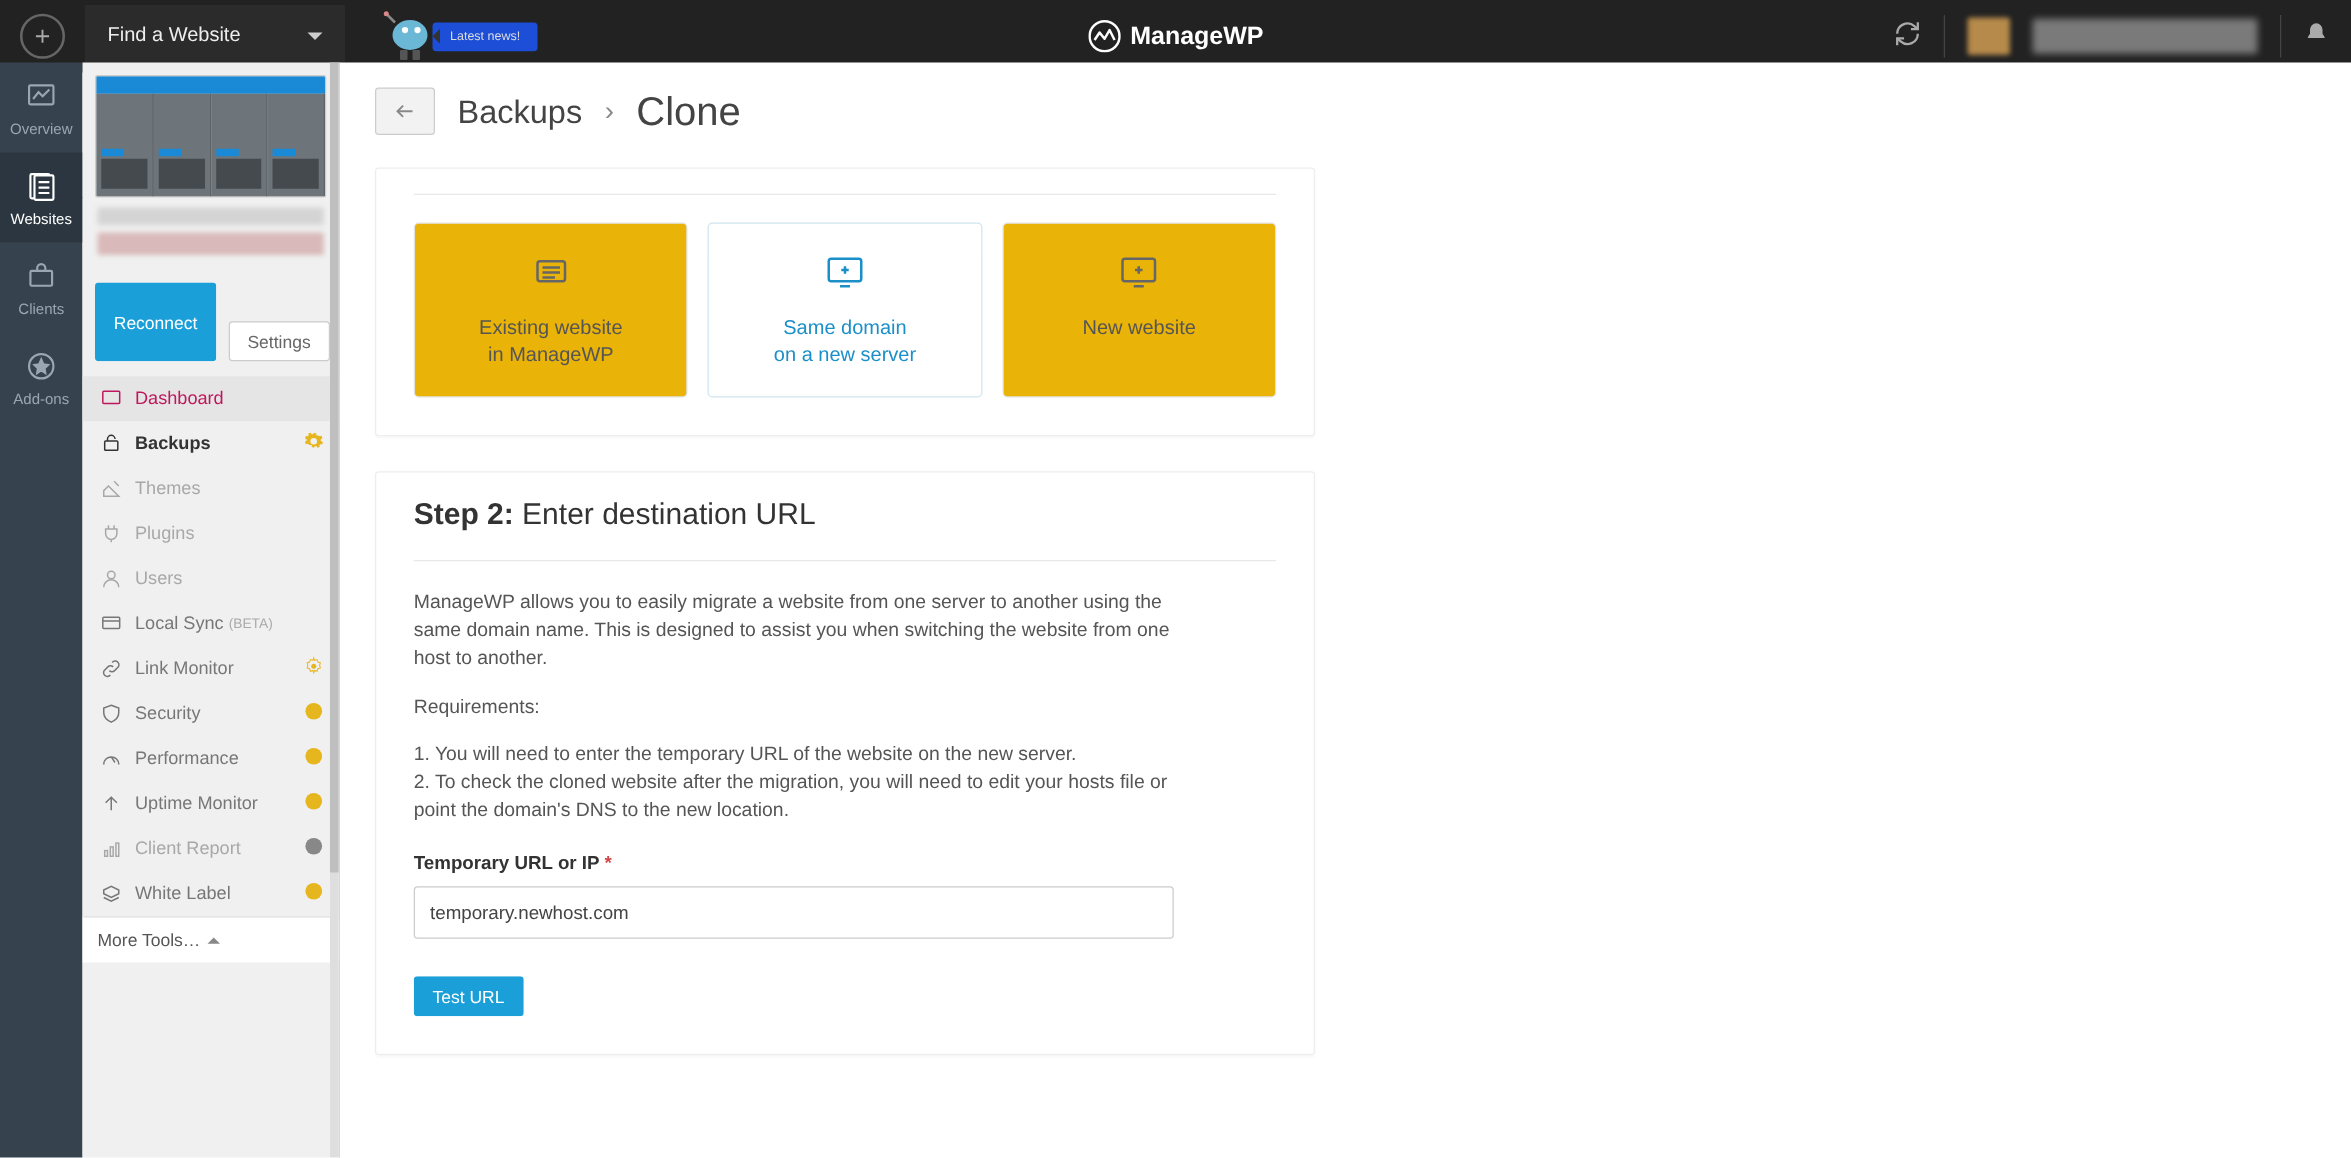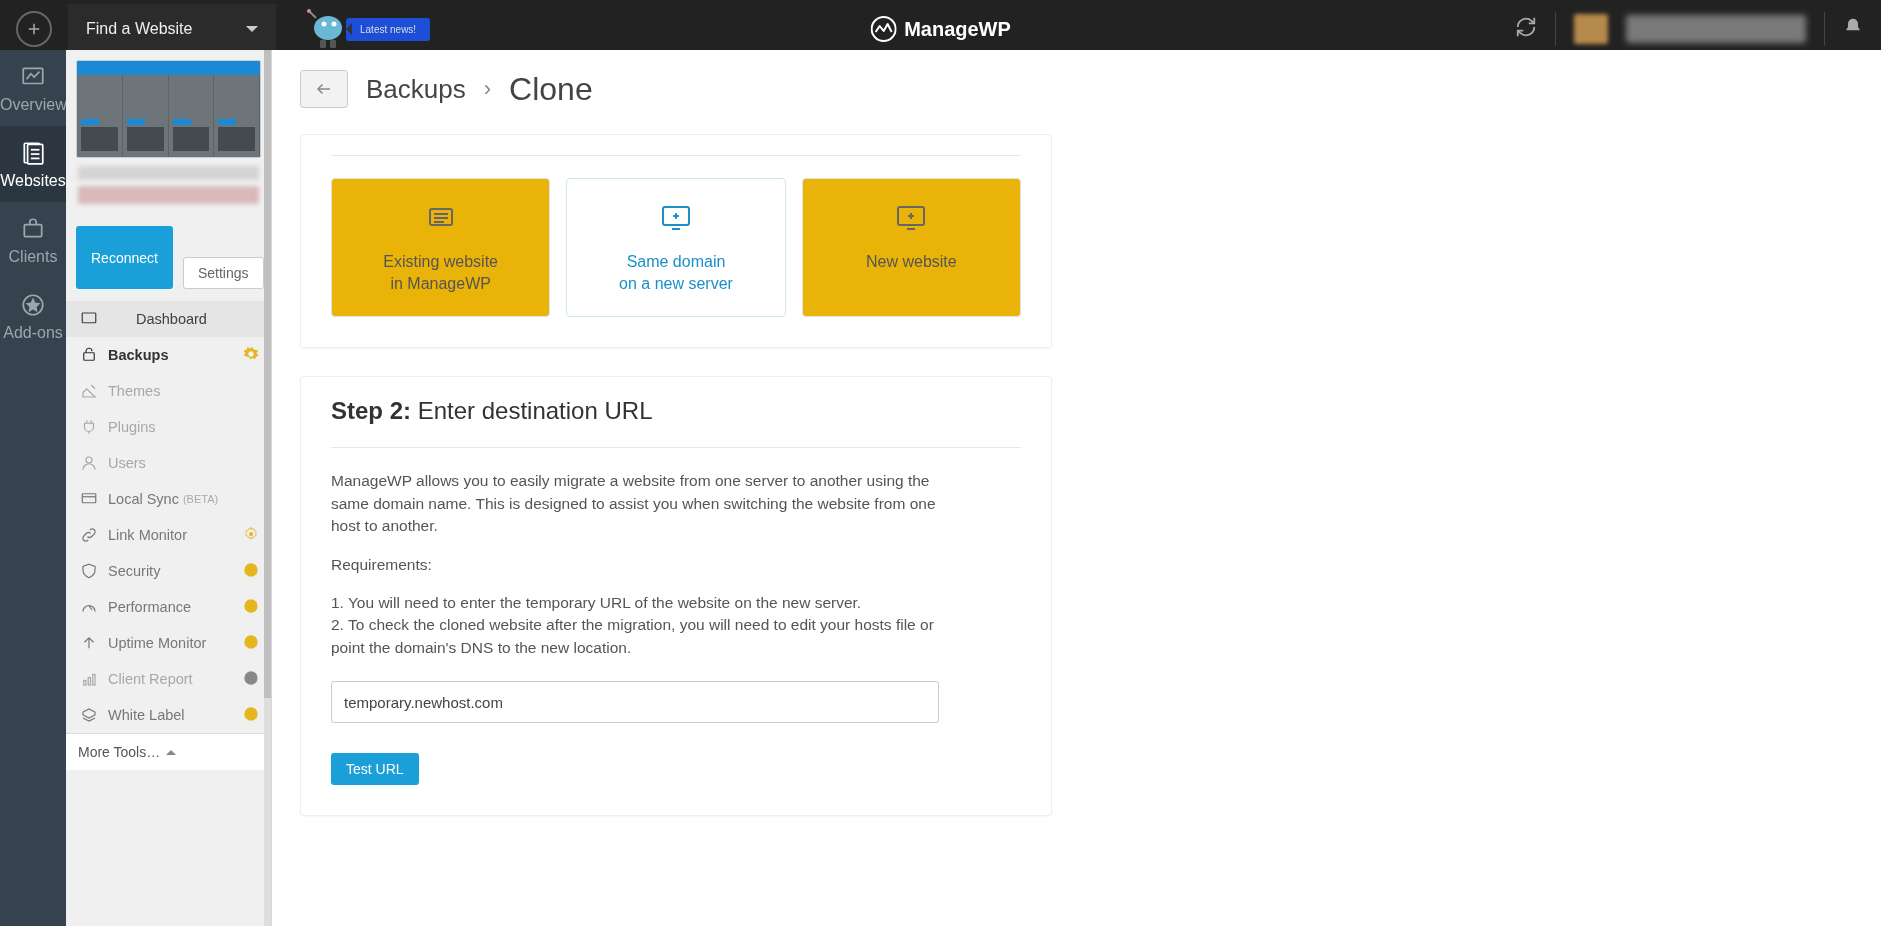--- a/index.html
+++ b/index.html
@@ -17,21 +17,21 @@
 .brand { position:absolute; left:50%; transform:translateX(-50%); display:flex; align-items:center; color:#fff; font-weight:600; font-size:20px; gap:8px; }
 .brand svg { width:26px; height:26px; }
 .top-right { margin-left:auto; display:flex; align-items:center; gap:18px; padding-right:18px; }
 .sync-ic, .bell-ic { color:#aaa; cursor:pointer; }
 .user-blur { width:180px; height:28px; background:#7a7a7a; filter:blur(3px); border-radius:2px; }
 .avatar-blur { width:34px; height:30px; background:#b68a4a; filter:blur(2px); border-radius:2px; }
 .vdiv { width:1px; height:34px; background:#444; }
 
 
 .rail { position:absolute; left:0; top:50px; width:66px; bottom:0; background:#36434e; }
-.rail-item { color:#9aa7b0; text-align:center; padding:14px 0 12px; font-size:16px; cursor:pointer; }
+.rail-item { color:#9aa7b0; text-align:center; padding:14px 0 12px; font-size:12px; cursor:pointer; }
 .rail-item.active { background:#2c3640; color:#fff; position:relative; }
 .rail-item.active:after { content:""; position:absolute; right:-8px; top:50%; margin-top:-8px; border:8px solid transparent; border-left-color:#2c3640; z-index:50; }
 .rail-item svg { display:block; margin:0 auto 6px; width:26px; height:26px; }
 
 
 .sidebar { position:absolute; left:66px; top:50px; width:206px; bottom:0; background:#f0f0f0; border-right:1px solid #d8d8d8; overflow:hidden; }
 .site-card { padding:10px 10px 6px; }
 .site-thumb { width:100%; height:98px; background:#cfd3d6; border:1px solid #ccc; border-radius:2px; overflow:hidden; font-size:0; }
 .site-thumb .tb-top { height:14px; background:#1b8ad6; }
 .site-thumb .tb-body { display:flex; height:84px; }
@@ -43,21 +43,21 @@
 .blur-line.red { background:#d9b9b9; height:18px; }
 .site-actions { display:flex; gap:10px; padding:0 10px 12px; }
 .btn { display:inline-flex; align-items:center; justify-content:center; border-radius:3px; font-size:14px; padding:7px 14px; cursor:pointer; border:1px solid transparent; }
 .btn-primary { background:#1b9fd8; color:#fff; }
 .btn-default { background:#fff; color:#666; border-color:#ccc;margin-top:31px; }
 
 .menu { list-style:none; }
 .menu li { display:flex; align-items:center; padding:9px 14px; font-size:14.5px; color:#a8a8a8; cursor:pointer; position:relative; }
 .menu li .mi { width:18px; height:18px; margin-right:10px; flex-shrink:0; }
 .menu li.active { color:#333; font-weight:600; }
-.menu li.dashboard { background:#e5e5e5; color:#404040;gap:28px; }
+.menu li.dashboard { background:#e5e5e5; color:#be185d; }
 .menu li.localsync, .menu li.security, .menu li.perf, .menu li.uptime, .menu li.seo, .menu li.whitel, .menu li.linkmon { color:#777; }
 .menu li .badge-txt { font-size:11px; color:#aaa; margin-left:4px; }
 .menu li .gear { position:absolute; right:12px; color:#e6b61e; }
 .menu li .gear.gray { color:#888; }
 .more-tools { background:#fff; border-top:1px solid #ddd; padding:10px 12px; font-size:14px; color:#555; display:flex; align-items:center; gap:6px; cursor:pointer; }
 
 
 .scrolltrack { position:absolute; right:0; top:0; bottom:0; width:7px; background:#dedede; }
 .scrolltrack .thumb { position:absolute; left:0; right:0; top:0; height:74%; background:#bfbfbf; }
 
@@ -372,18 +372,21 @@
       <span class="bold">Step 2:</span>
       <span>Enter destination URL</span>
     </div>
     <div class="hr"></div>
     <div class="body-text">ManageWP allows you to easily migrate a website from one server to another using the same domain name. This is designed to assist you when switching the website from one host to another.</div>
     <div class="req-head">Requirements:</div>
     <div class="req-list">
       <div>1. You will need to enter the temporary URL of the website on the new server.</div>
       <div>2. To check the cloned website after the migration, you will need to edit your hosts file or point the domain's DNS to the new location.</div>
     </div>
+    <div class="field-lbl">
+      <span>Temporary URL or IP</span><span class="req">*</span>
+    </div>
     <input class="txt-input" type="text" value="temporary.newhost.com" style="">
     <div>
       <div class="btn btn-primary test-btn">Test URL</div>
     </div>
   </div>
 </div>
 
 </body></html>

